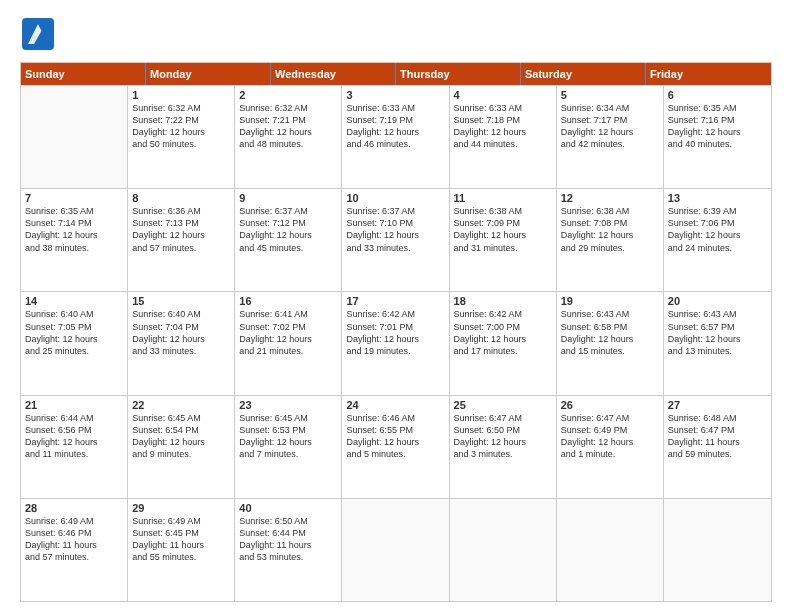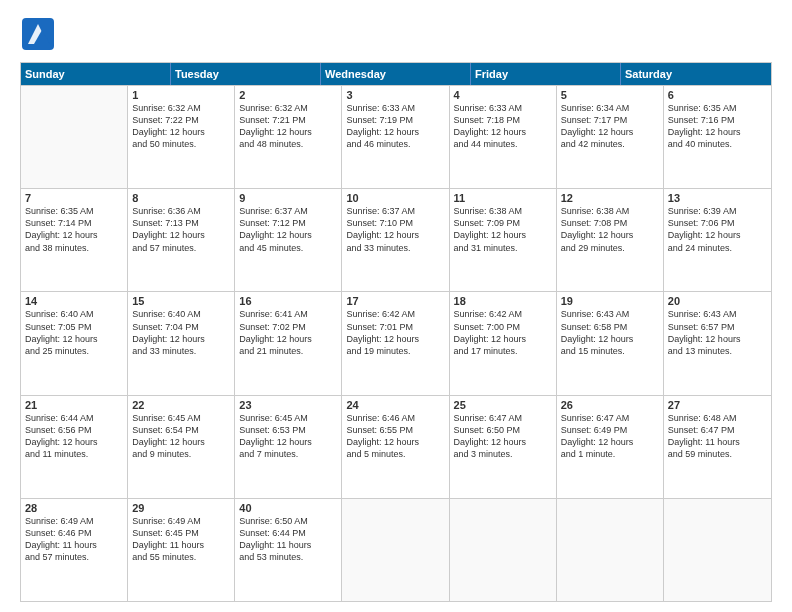--- a/index.html
+++ b/index.html
@@ -48,22 +48,22 @@
       color: #555;
     }
     .calendar {
       border: 1px solid #ccc;
       flex: 1;
       display: flex;
       flex-direction: column;
     }
     .cal-header {
       display: grid;
-      grid-template-columns: repeat(5, 1fr);
-      background: #0369a1;
+      grid-template-columns: repeat(6, 1fr);
+      background: #c2410c;
     }
     .cal-header-cell {
       color: #fff;
       font-size: 11px;
       font-weight: bold;
       padding: 5px 4px;
       text-align: left;
       border-right: 1px solid #5585c5;
     }
     .cal-header-cell:last-child { border-right: none; }
@@ -122,24 +122,25 @@
     </div>
     <div class="title-block">
       <h1></h1>
       <h2></h2>
     </div>
   </div>
 
   <div class="calendar">
     <div class="cal-header">
     <div class="cal-header-cell">Sunday</div>
-        <div class="cal-header-cell">Tuesday</div>
+        <div class="cal-header-cell">Monday</div>
         <div class="cal-header-cell">Wednesday</div>
+        <div class="cal-header-cell">Thursday</div>
+        <div class="cal-header-cell">Saturday</div>
         <div class="cal-header-cell">Friday</div>
-        <div class="cal-header-cell">Saturday</div>
       </div>
     <div class="cal-body">
     <div class="cal-row">
           <div class="cal-cell empty"></div>
           <div class="cal-cell">
             <span class="day-num">1</span>
             <span class="cell-line">Sunrise: 6:32 AM</span>
             <span class="cell-line">Sunset: 7:22 PM</span>
             <span class="cell-line">Daylight: 12 hours</span>
             <span class="cell-line">and 50 minutes.</span>

